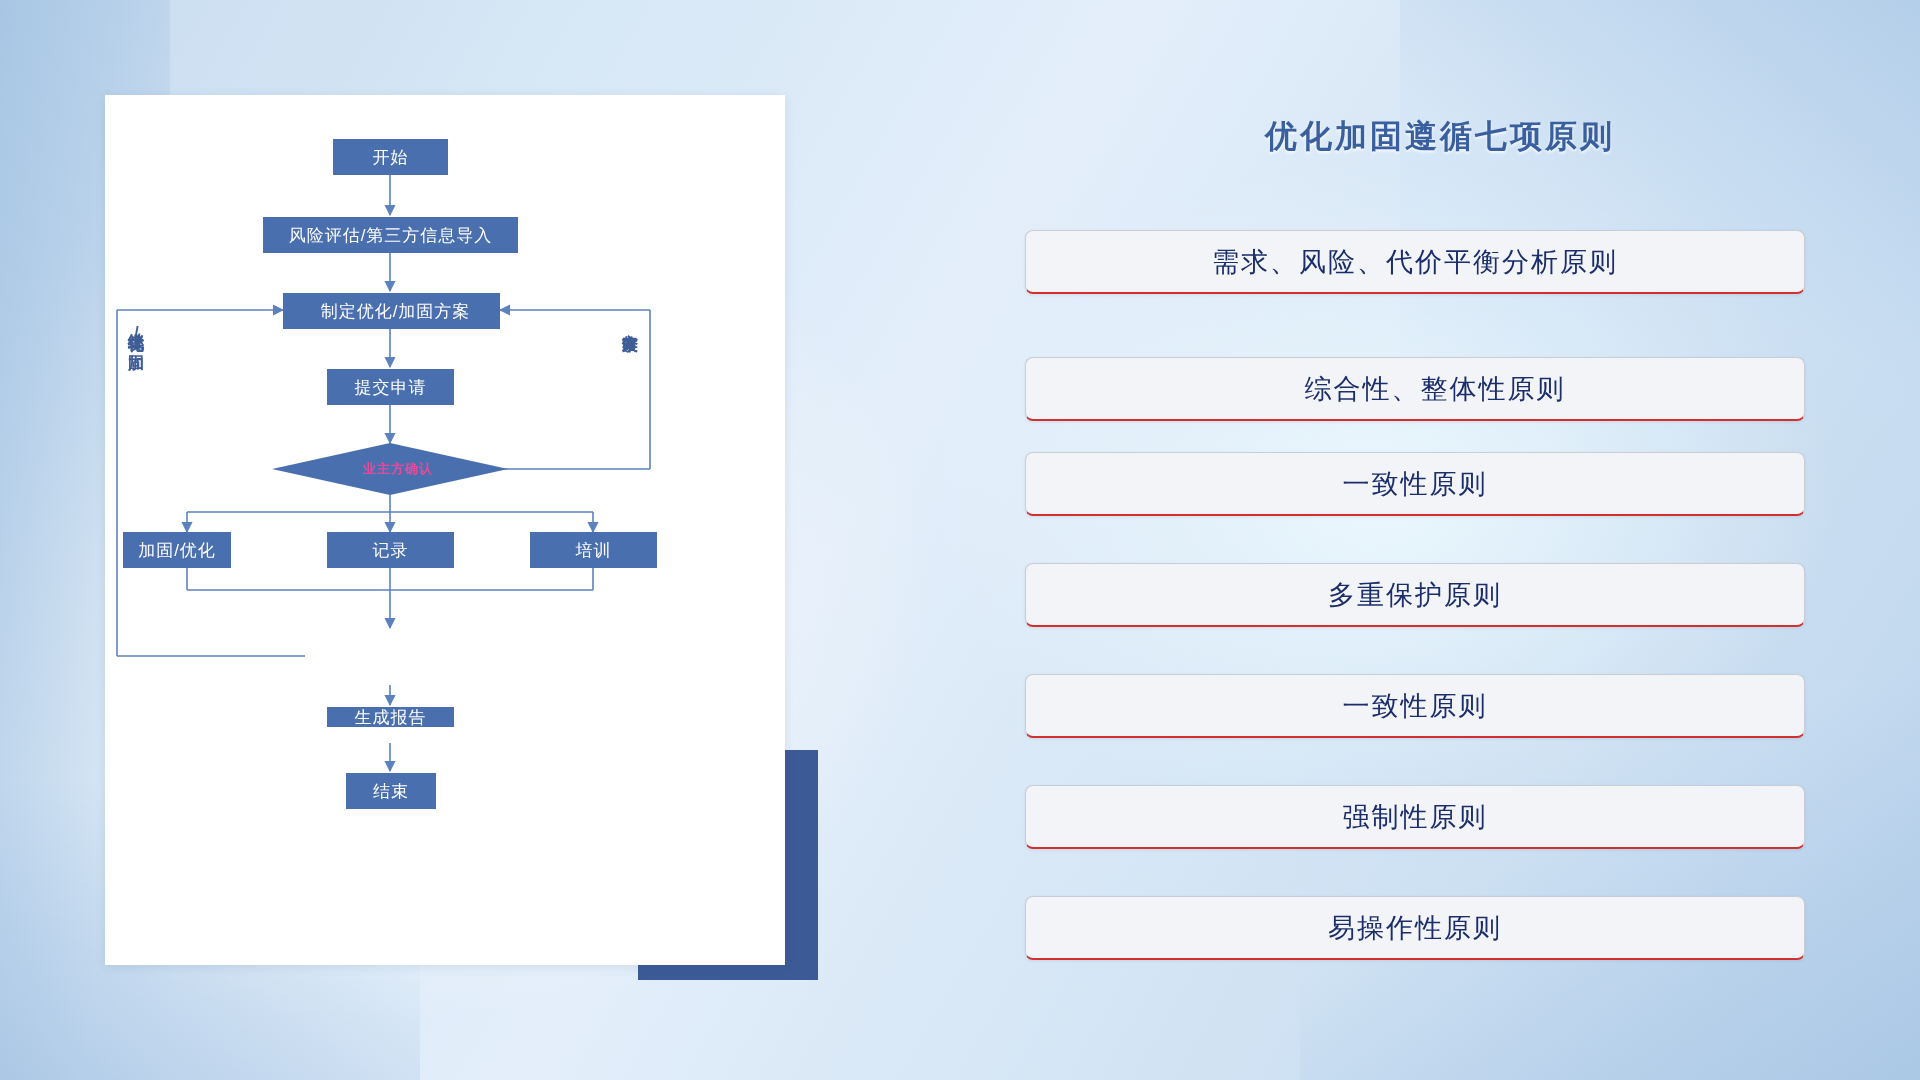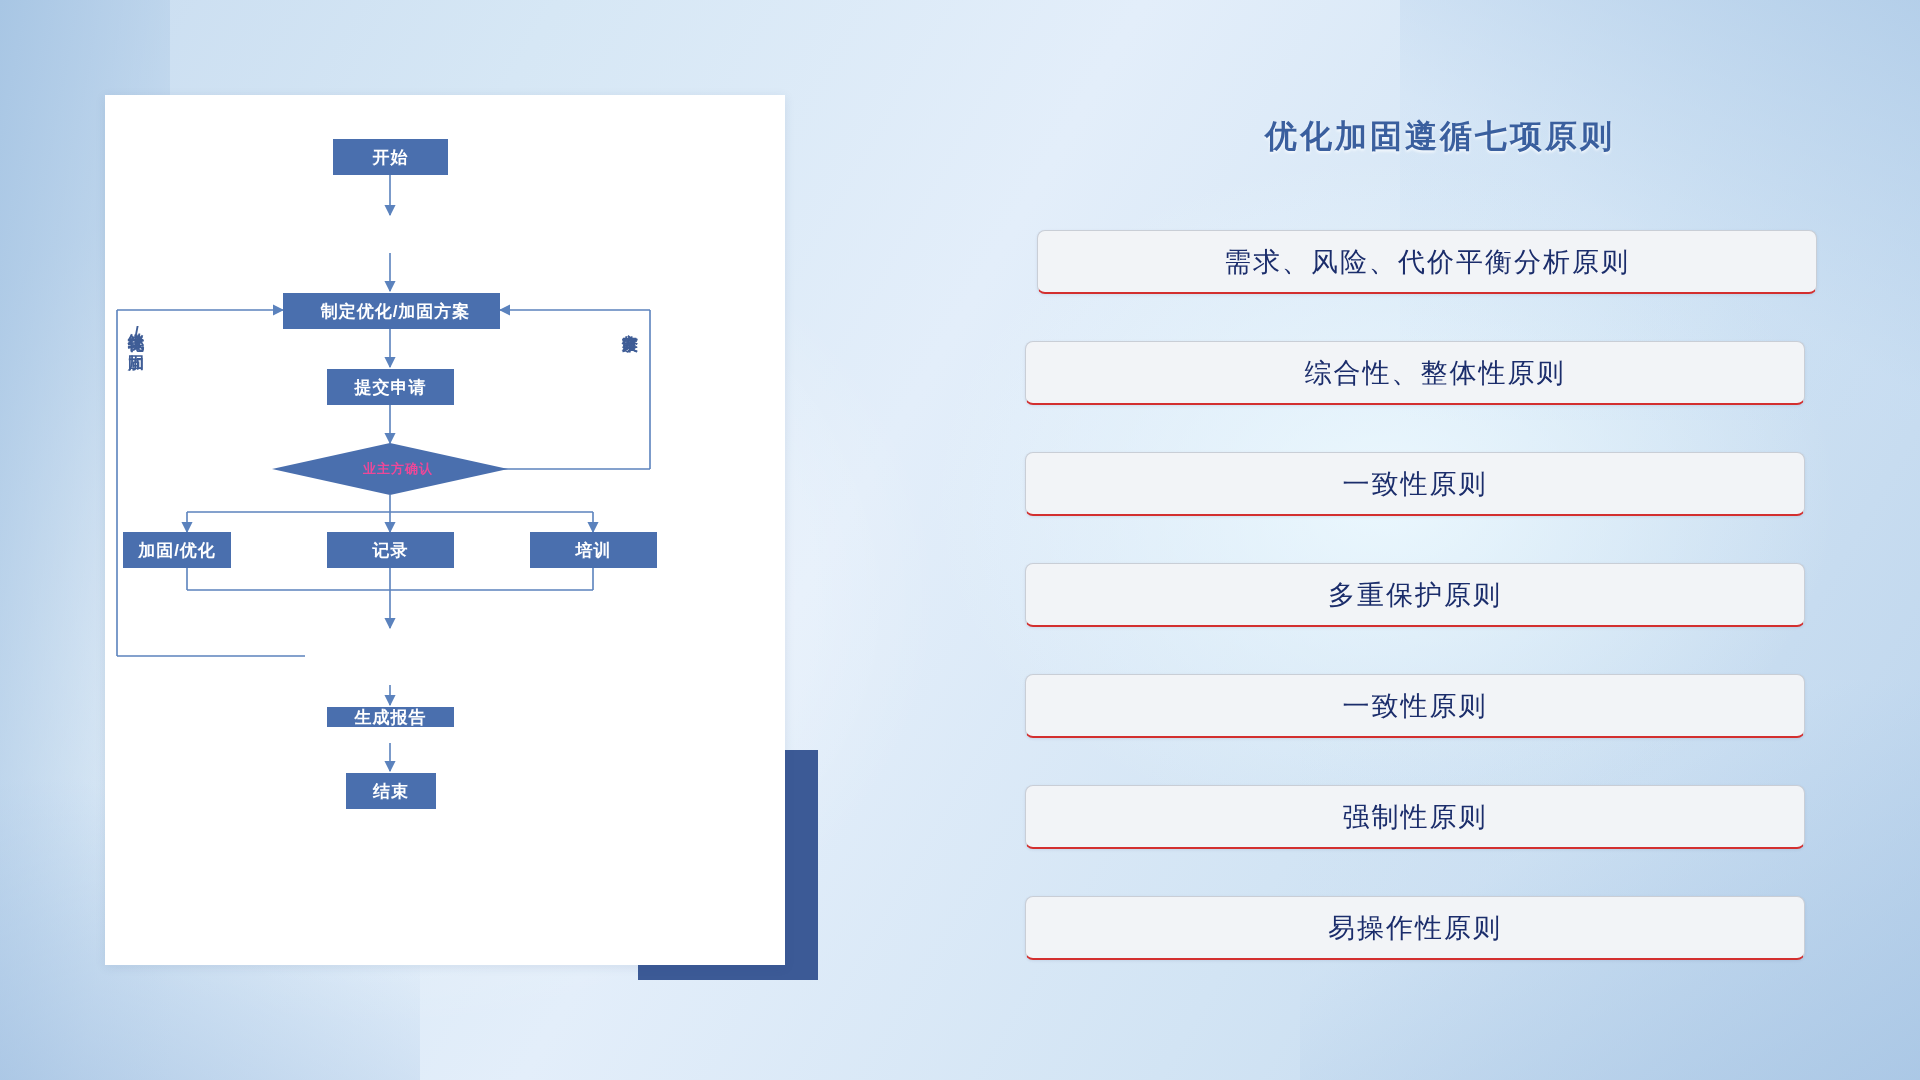--- a/index.html
+++ b/index.html
@@ -68,21 +68,21 @@
 
   .node {
     position: absolute;
     box-sizing: border-box;
     display: flex;
     align-items: center;
     justify-content: center;
     color: #ffffff;
     background: #4a6fae;
     font-size: 17px;
-    font-weight: bold;
+    font-weight: normal;
     letter-spacing: 1px;
     white-space: nowrap;
   }
 
   .diamond-wrap {
     position: absolute;
   }
   .diamond {
     position: absolute;
     left: 0; top: 0;
@@ -197,20 +197,23 @@
       <line x1="368" y1="374" x2="545" y2="374"></line>
       <line x1="545" y1="374" x2="545" y2="215"></line>
       <line x1="545" y1="215" x2="395" y2="215" marker-end="url(#arrow)"></line>
     </g>
   </svg>
 
   <div class="node" style="left:228px; top:44px; width:115px; height:36px;">
     <span>开始</span>
   </div>
 
+  <div class="node" style="left:158px; top:122px; width:255px; height:36px;">
+    <span>风险评估/第三方信息导入</span>
+  </div>
 
   <div class="node" style="left:178px; top:198px; width:217px; height:36px;padding-left:8px;">
     <span>制定优化/加固方案</span>
   </div>
 
   <div class="node" style="left:222px; top:274px; width:127px; height:36px;">
     <span>提交申请</span>
   </div>
 
   <div class="diamond-wrap" style="left:167px; top:348px; width:236px; height:52px;">
@@ -240,24 +243,24 @@
   <div class="node" style="left:241px; top:678px; width:90px; height:36px;">
     <span>结束</span>
   </div>
 
   <div class="vlabel" style="left:22px; top:225px; height:130px;">继续优化/加固</div>
   <div class="vlabel" style="left:516px; top:225px; height:105px;">方案修改</div>
 </div>
 
 <div class="right-title">优化加固遵循七项原则</div>
 
-<div class="principle" style="top:230px;margin-left:12px;">
+<div class="principle" style="top:230px;">
   <span>需求、风险、代价平衡分析原则</span>
 </div>
-<div class="principle" style="top:341px;padding-left:40px;">
+<div class="principle" style="top:357px;padding-left:40px;">
   <span>综合性、整体性原则</span>
 </div>
 <div class="principle" style="top:452px;">
   <span>一致性原则</span>
 </div>
 <div class="principle" style="top:563px;">
   <span>多重保护原则</span>
 </div>
 <div class="principle" style="top:674px;">
   <span>一致性原则</span>

